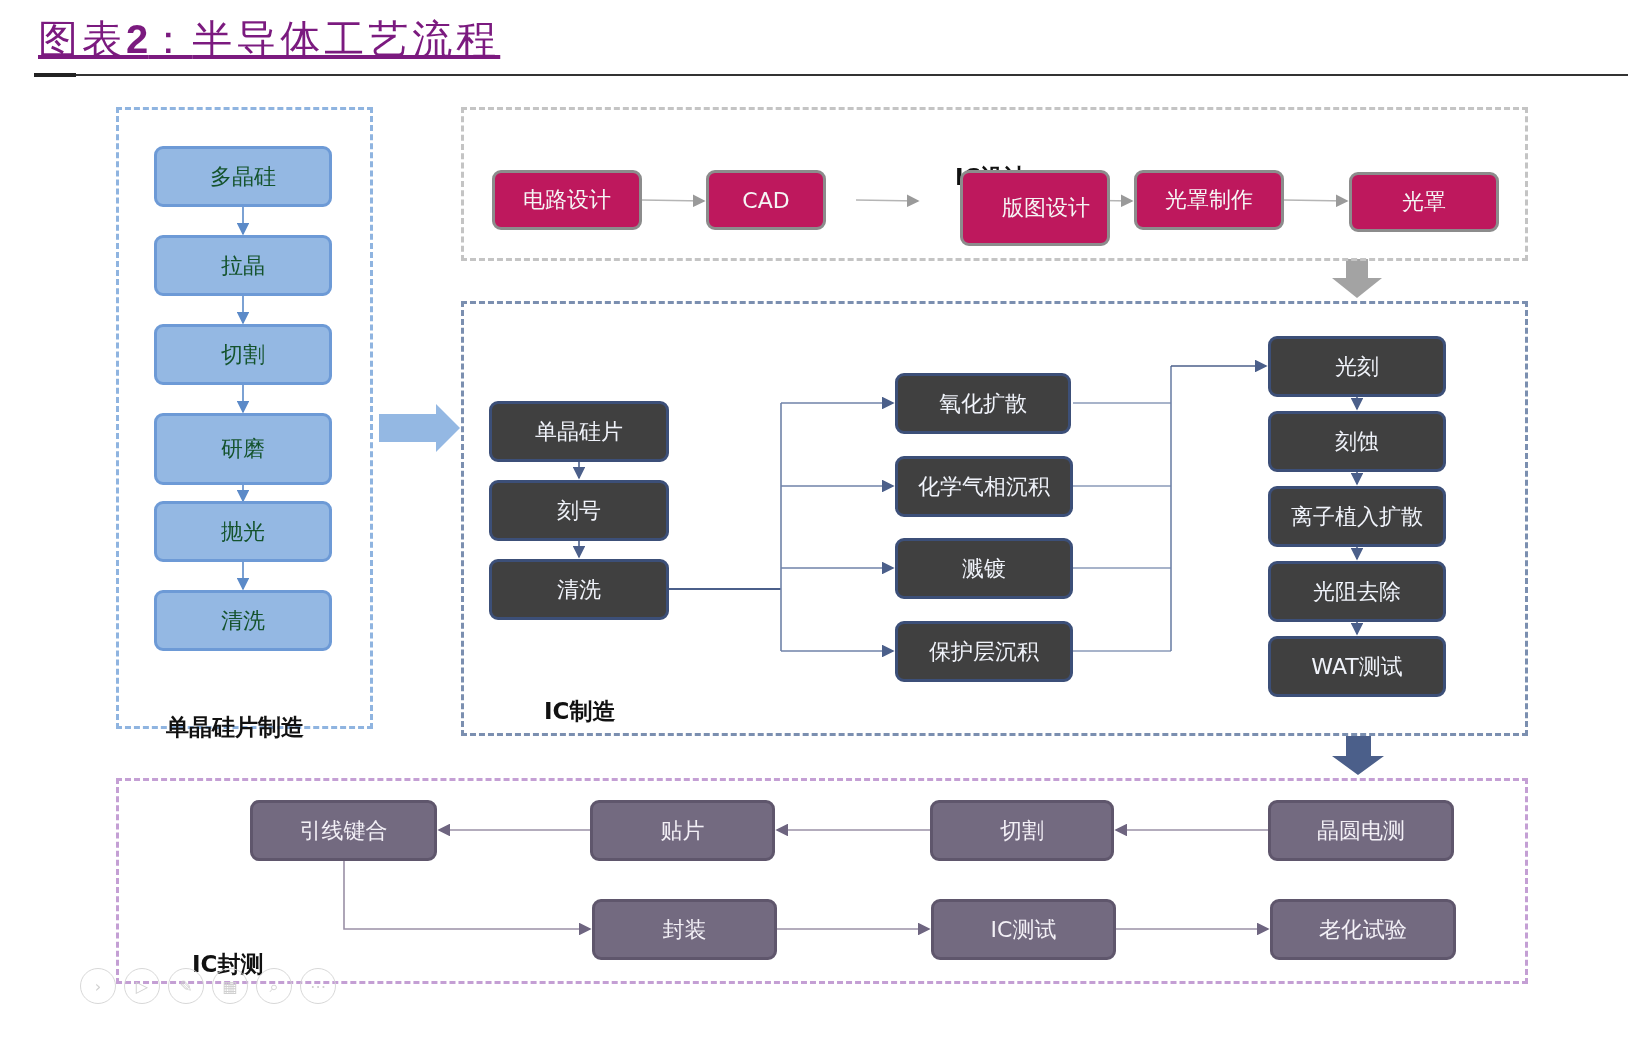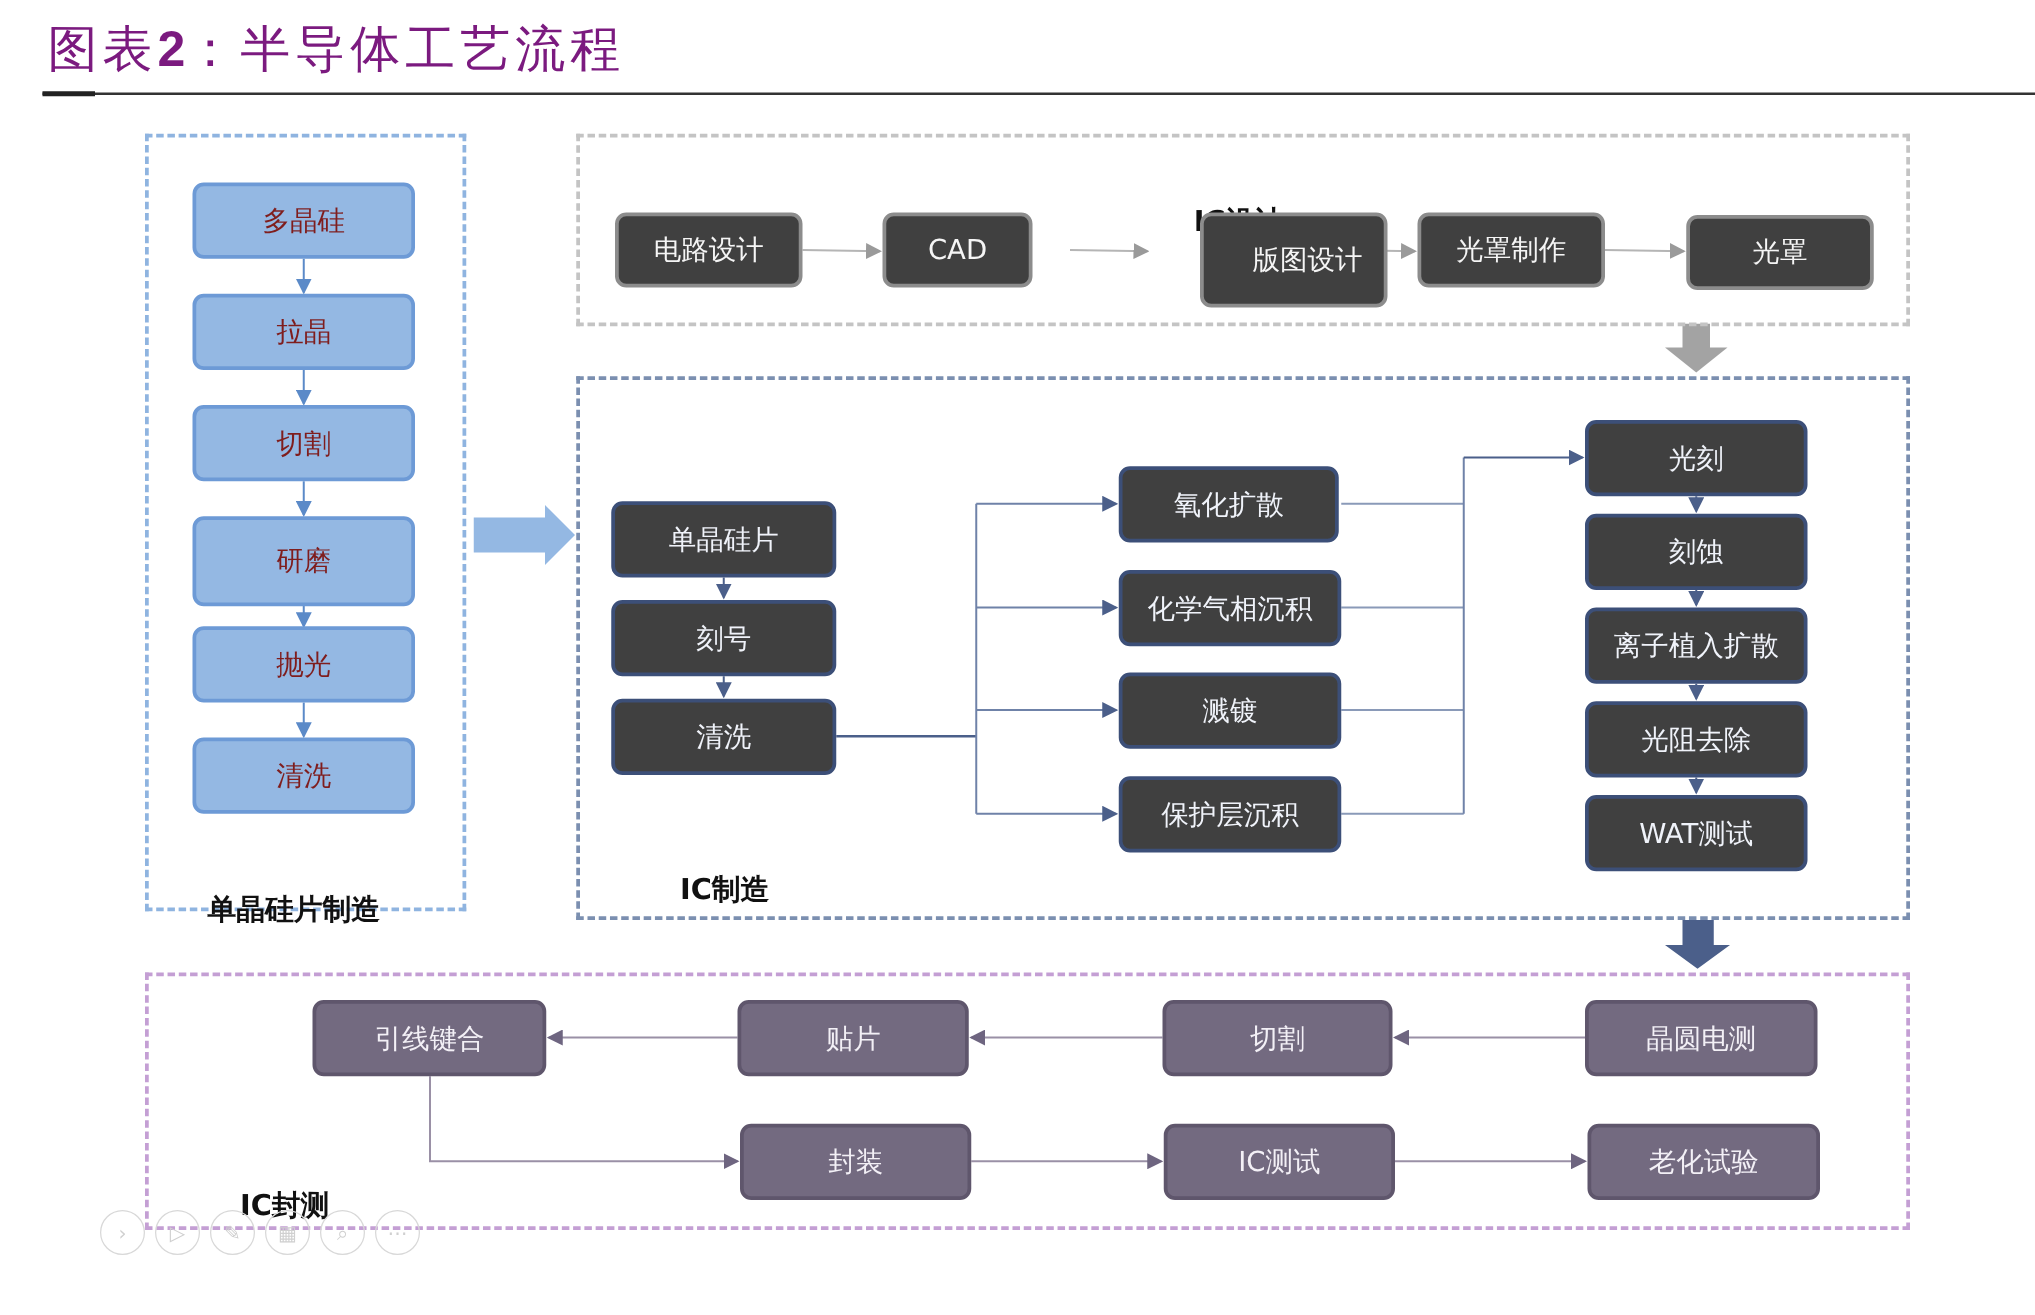--- a/index.html
+++ b/index.html
@@ -1,35 +1,35 @@
 <!DOCTYPE html>
 <html><head>
 <meta charset="utf-8">
 <style>
   html, body { margin: 0; padding: 0; background: #ffffff; }
   body { width: 1628px; height: 1052px; position: relative; overflow: hidden;
          font-family: "DejaVu Sans", "Liberation Sans", sans-serif; }
   .title { position: absolute; left: 38px; top: 12px; font-size: 40px; color: #7b1a7f;
-           font-family: "DejaVu Serif", "Liberation Serif", serif; letter-spacing: 4px; font-weight: normal; }
+           font-family: "DejaVu Serif", "Liberation Serif", serif; letter-spacing: 4px; font-weight: normal; text-decoration: underline; }
   .title .num { font-family: "Liberation Sans", sans-serif; font-weight: bold; letter-spacing: 0; }
   .rule { position: absolute; left: 34px; top: 74px; width: 1594px; height: 2px; background: #333; }
   .rule-thick { position: absolute; left: 34px; top: 73px; width: 42px; height: 4px; background: #222; }
 
   .group { position: absolute; box-sizing: border-box; }
   .g-wafer { left: 116px; top: 107px; width: 257px; height: 622px; border: 3px dashed #8fb4e0; }
   .g-design { left: 461px; top: 107px; width: 1067px; height: 154px; border: 3px dashed #c4c4c4; }
   .g-fab { left: 461px; top: 301px; width: 1067px; height: 435px; border: 3px dashed #7b8fb0; }
   .g-pkg { left: 116px; top: 778px; width: 1412px; height: 206px; border: 3px dashed #c49fd4; }
 
   .glabel { position: absolute; font-weight: bold; font-size: 23px; color: #111; white-space: nowrap; margin-top: 32px; }
 
   .box { position: absolute; box-sizing: border-box; border-radius: 9px; display: flex;
          align-items: center; justify-content: center; font-size: 22px; white-space: nowrap; }
-  .b-light { background: #94b8e3; border: 3px solid #6d9ad6; color: #7f1d1d; }
-  .b-gray  { background: #404040; border: 3px solid #8c8c8c; color: #f5f5f5; }
+  .b-light { background: #94b8e3; border: 3px solid #6d9ad6; color: #14532d; }
+  .b-gray  { background: #be185d; border: 3px solid #8c8c8c; color: #f5f5f5; }
   .b-navy  { background: #404040; border: 3px solid #3c4f78; color: #f0f3fa; }
   .b-plum  { background: #736a80; border: 3px solid #5f566c; color: #f3f0f6; }
 
   svg.links { position: absolute; left: 0; top: 0; width: 1628px; height: 1052px; pointer-events: none; }
 
   .ghost-icons { position: absolute; left: 80px; top: 968px; display: flex; gap: 8px; }
   .ghost { width: 36px; height: 36px; border: 1px solid #d8d8d8; border-radius: 50%; color: #d0d0d0;
            font-size: 16px; display: flex; align-items: center; justify-content: center; box-sizing: border-box; }
 </style>
 </head>

